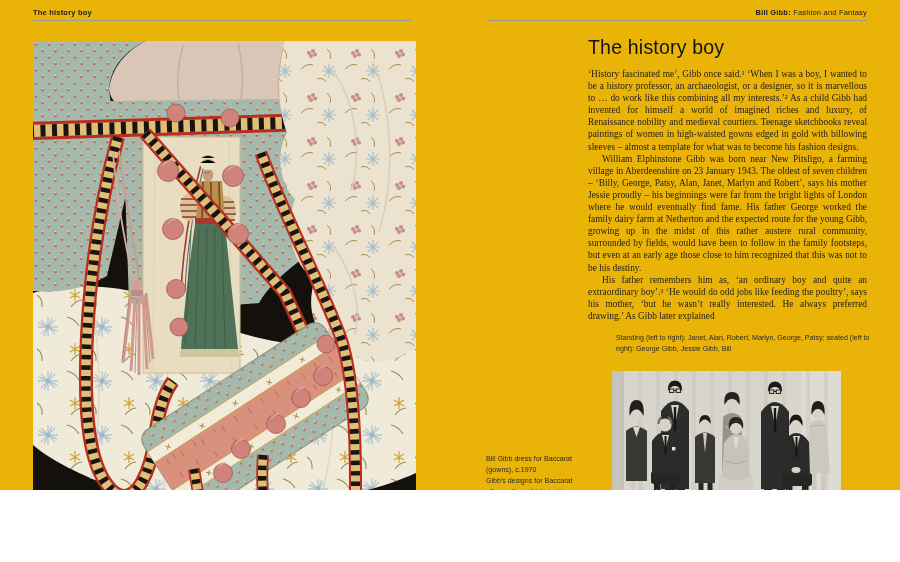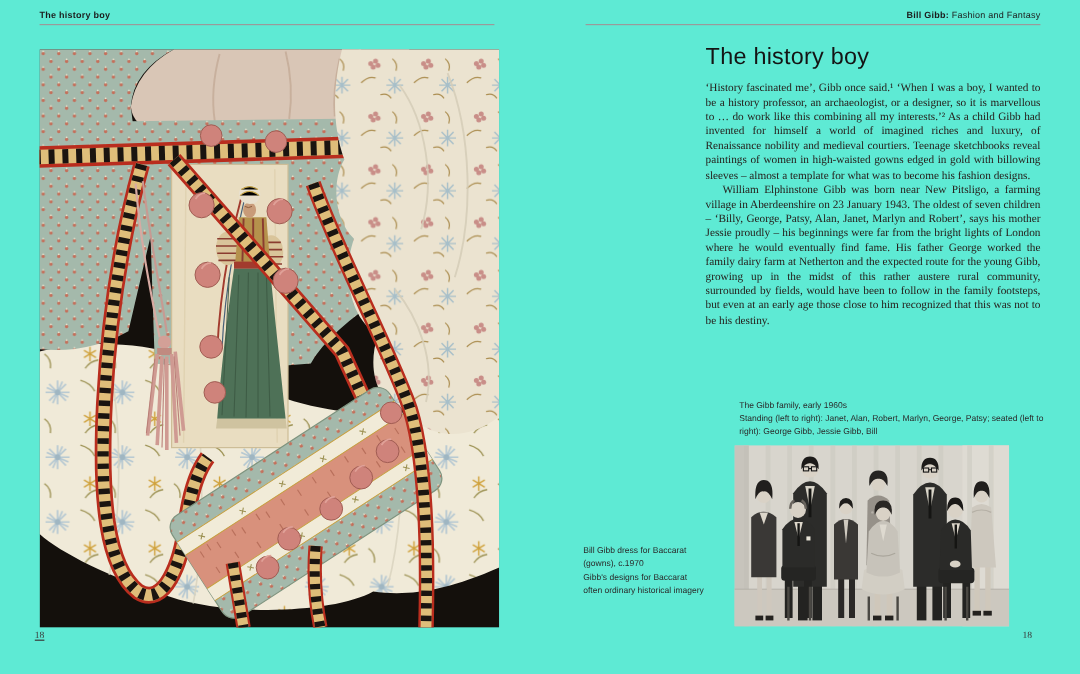--- a/index.html
+++ b/index.html
@@ -1,16 +1,16 @@
 <!DOCTYPE html>
 <html><head>
 <meta charset="utf-8">
 <style>
   html,body{margin:0;padding:0;background:#ffffff;}
-  .spread{position:relative;width:900px;height:562px;background:#5eead4;overflow:hidden;
+  .spread{position:relative;width:900px;height:490px;background:#eab308;overflow:hidden;
           font-family:"Liberation Sans",sans-serif;}
   .running-head{position:absolute;top:8px;font-size:7.5px;letter-spacing:.2px;color:#1c1c1c;}
   .rh-left{left:33px;font-weight:bold;}
   .rh-right{left:488px;width:379px;text-align:right;font-weight:normal;}
   .rh-right .bold{font-weight:bold;}
   .rule{position:absolute;top:20px;width:379px;height:1px;background:#9a9a9a;}
   .rule-left{left:33px;}
   .rule-right{left:488px;}
   .dress-photo{position:absolute;left:33px;top:41px;width:383px;height:482px;margin:0;}
   .dress-photo svg{display:block;}
@@ -253,24 +253,24 @@
     <div class="running-head rh-right">
       <span class="bold">Bill Gibb:</span><span> Fashion and Fantasy</span>
     </div>
     <div class="rule rule-right"></div>
 
     <h1 class="chapter-title">The history boy</h1>
 
     <div class="body-text">
       <p>‘History fascinated me’, Gibb once said.¹ ‘When I was a boy, I wanted to be a history professor, an archaeologist, or a designer, so it is marvellous to … do work like this combining all my interests.’² As a child Gibb had invented for himself a world of imagined riches and luxury, of Renaissance nobility and medieval courtiers. Teenage sketchbooks reveal paintings of women in high-waisted gowns edged in gold with billowing sleeves – almost a template for what was to become his fashion designs.</p>
       <p class="indent">William Elphinstone Gibb was born near New Pitsligo, a farming village in Aberdeenshire on 23 January 1943. The oldest of seven children – ‘Billy, George, Patsy, Alan, Janet, Marlyn and Robert’, says his mother Jessie proudly – his beginnings were far from the bright lights of London where he would eventually find fame. His father George worked the family dairy farm at Netherton and the expected route for the young Gibb, growing up in the midst of this rather austere rural community, surrounded by fields, would have been to follow in the family footsteps, but even at an early age those close to him recognized that this was not to be his destiny.</p>
+      <p class="indent">His father remembers him as, ‘an ordinary boy and quite an extraordinary boy’.³ ‘He would do odd jobs like feeding the poultry’, says his mother, ‘but he wasn’t really interested. He always preferred drawing.’ As Gibb later explained</p>
     </div>
 
     <div class="family-caption">
-      <div>The Gibb family, early 1960s</div>
       <div>Standing (left to right): Janet, Alan, Robert, Marlyn, George, Patsy; seated (left to right): George Gibb, Jessie Gibb, Bill</div>
     </div>
 
     <figure class="family-photo">
       <svg viewBox="0 0 229 151" width="229" height="151" preserveAspectRatio="none">
         <rect width="229" height="151" fill="#d8d5cd"></rect>
         <rect x="190" width="39" height="151" fill="#dedbd3"></rect>
         <g stroke="#cbc8bf" stroke-width="4" opacity="0.55">
           <path d="M10,0 V151 M28,0 V151 M46,0 V151 M64,0 V151 M82,0 V151 M100,0 V151 M118,0 V151 M136,0 V151 M154,0 V151 M172,0 V151 M196,0 V151 M214,0 V151"></path>
         </g>

